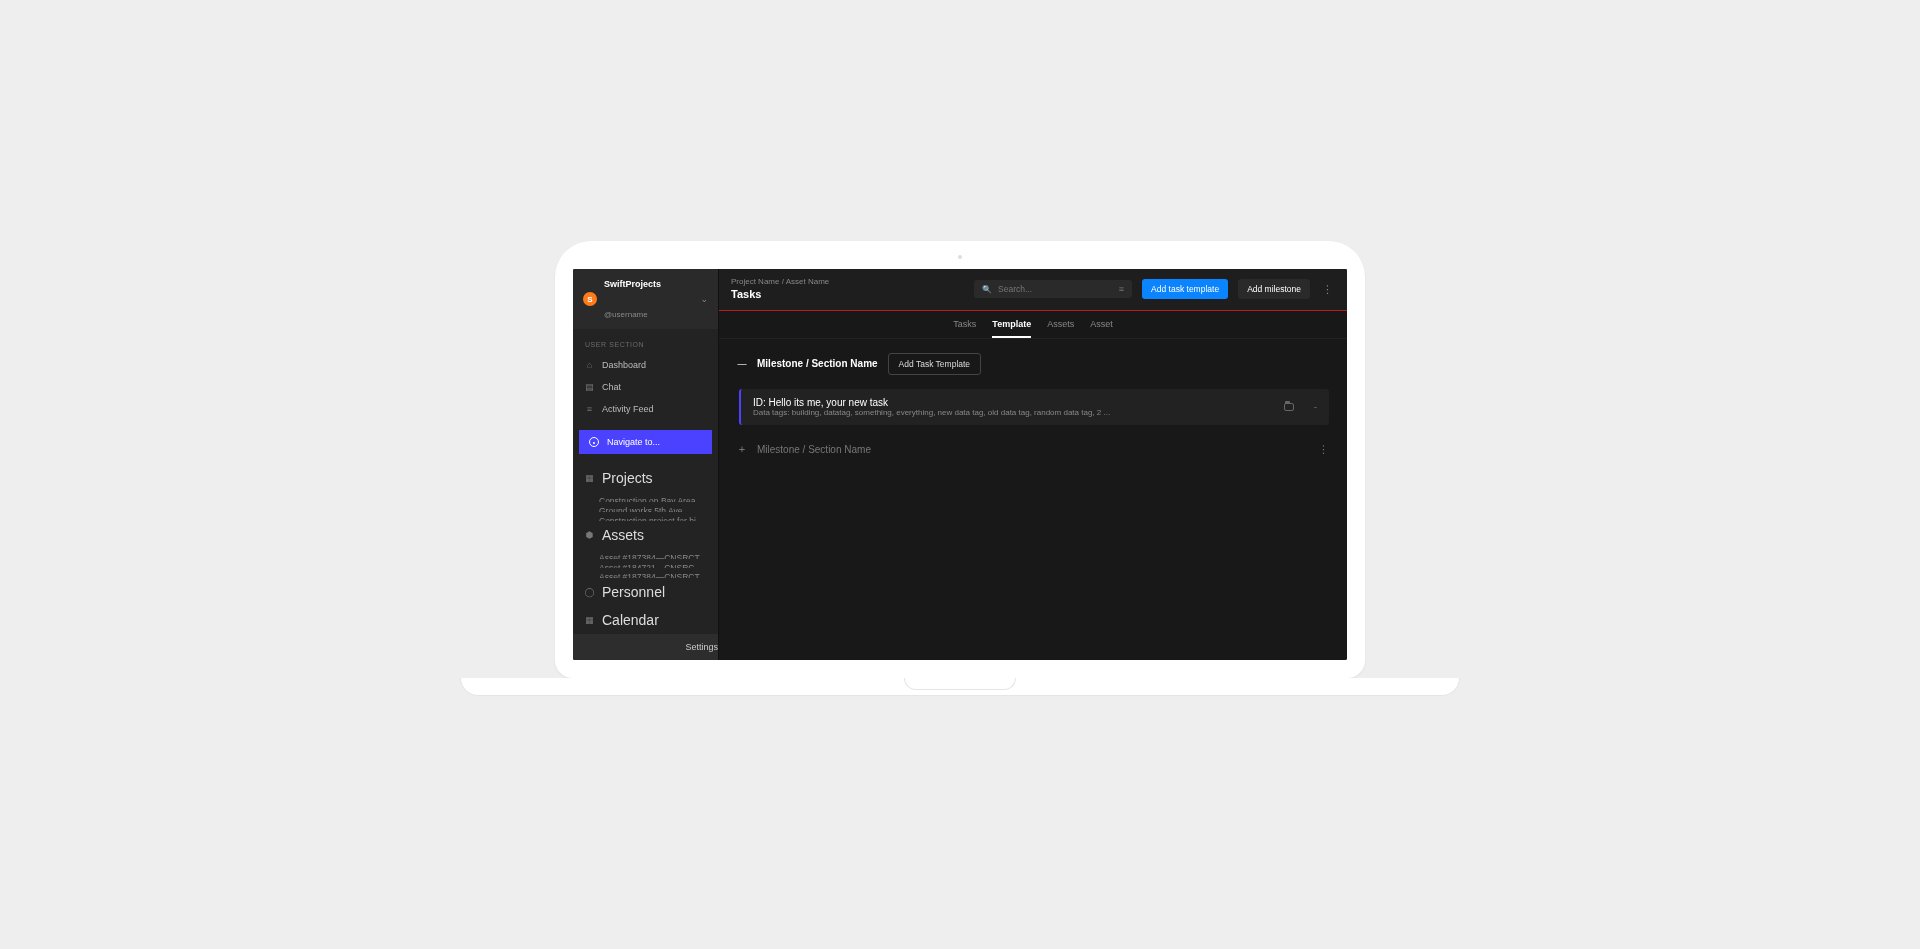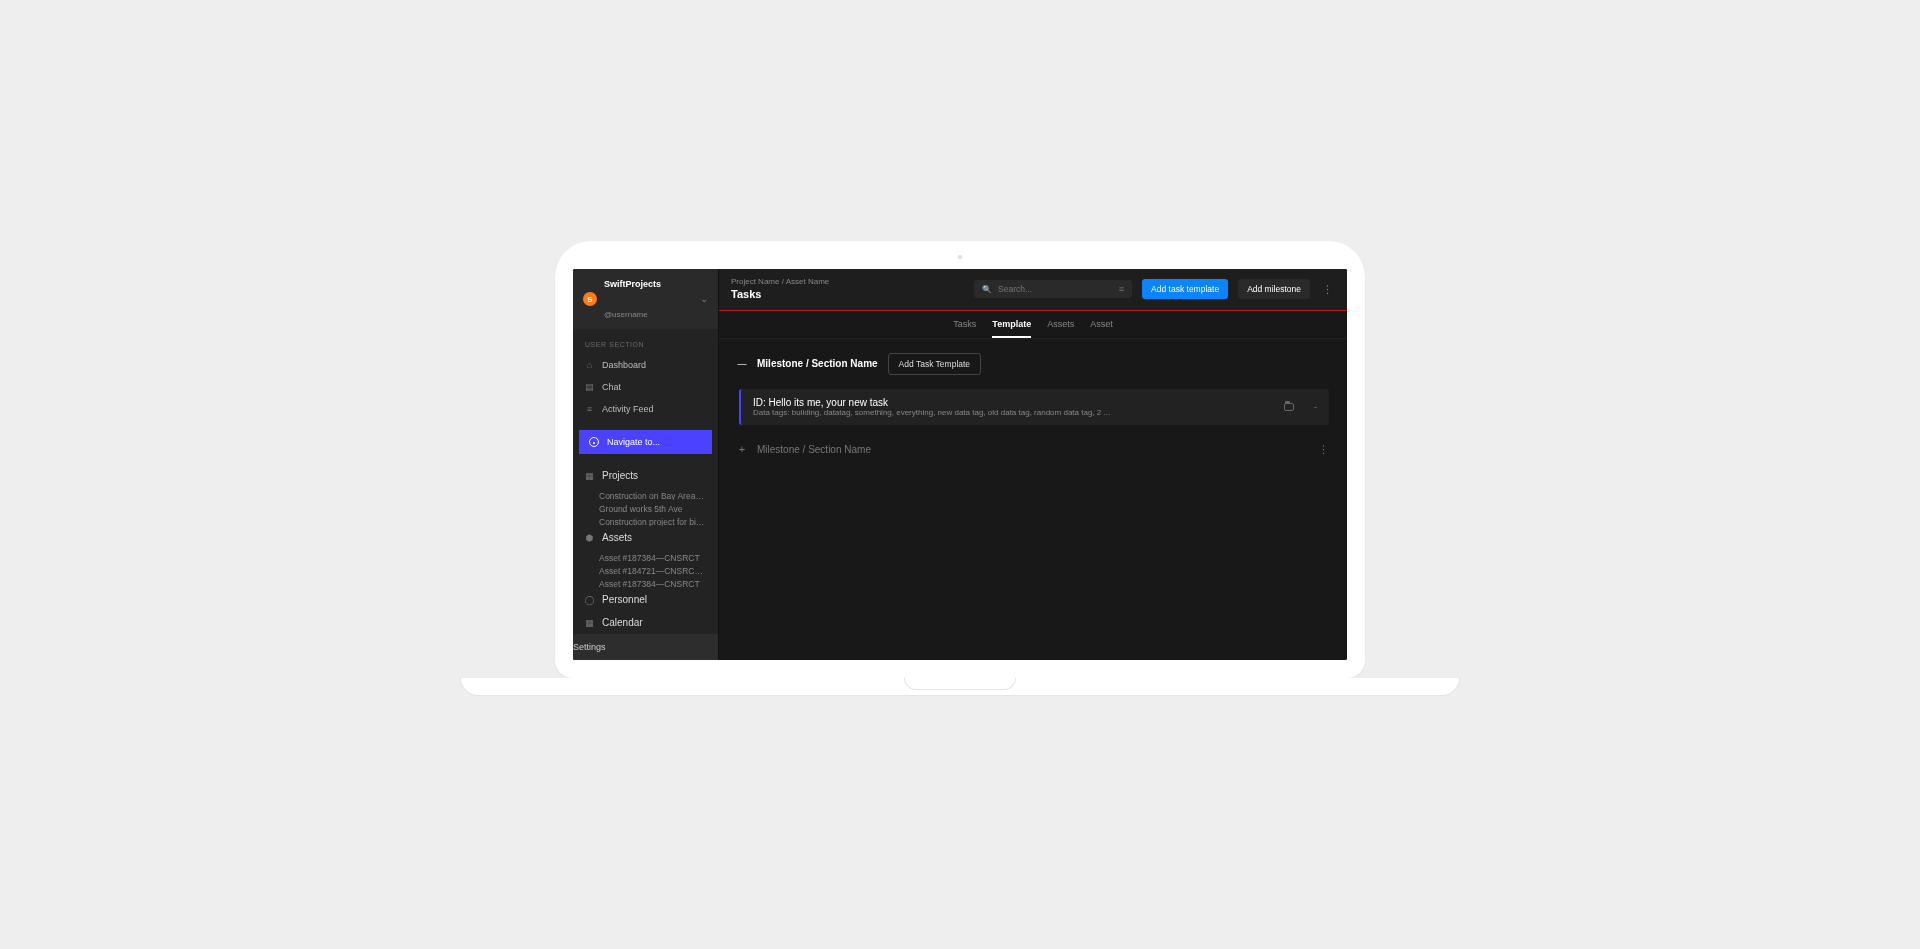--- a/index.html
+++ b/index.html
@@ -138,36 +138,36 @@
     display: flex; align-items: center; gap: 8px;
     padding: 6px 12px;
     cursor: pointer;
   }
   .group-head .ic {
     width: 9px; height: 9px;
     color: #777;
     font-size: 9px;
     display:inline-flex;align-items:center;justify-content:center;
   }
-  .group-head .lbl { font-size: 10px; color: #ddd; font-weight: 500; }
+  .group-head .lbl { font-size: 14px; color: #ddd; font-weight: 500; }
   .sub-item {
     padding: 4px 12px 4px 26px;
     font-size: 8.5px;
     color: #888;
     white-space: nowrap;
     overflow: hidden;
     text-overflow: ellipsis;
     cursor: pointer;
   }
 
   .sidebar-footer {
     margin-top: auto;
     padding: 8px 0;
     background: #2d2d2d;
-    text-align: left;
+    text-align: right;
     color: #ccc;
     font-size: 9px;
     cursor: pointer;
   }
 
   
   .main {
     flex: 1;
     background: #181818;
     display: flex; flex-direction: column;

